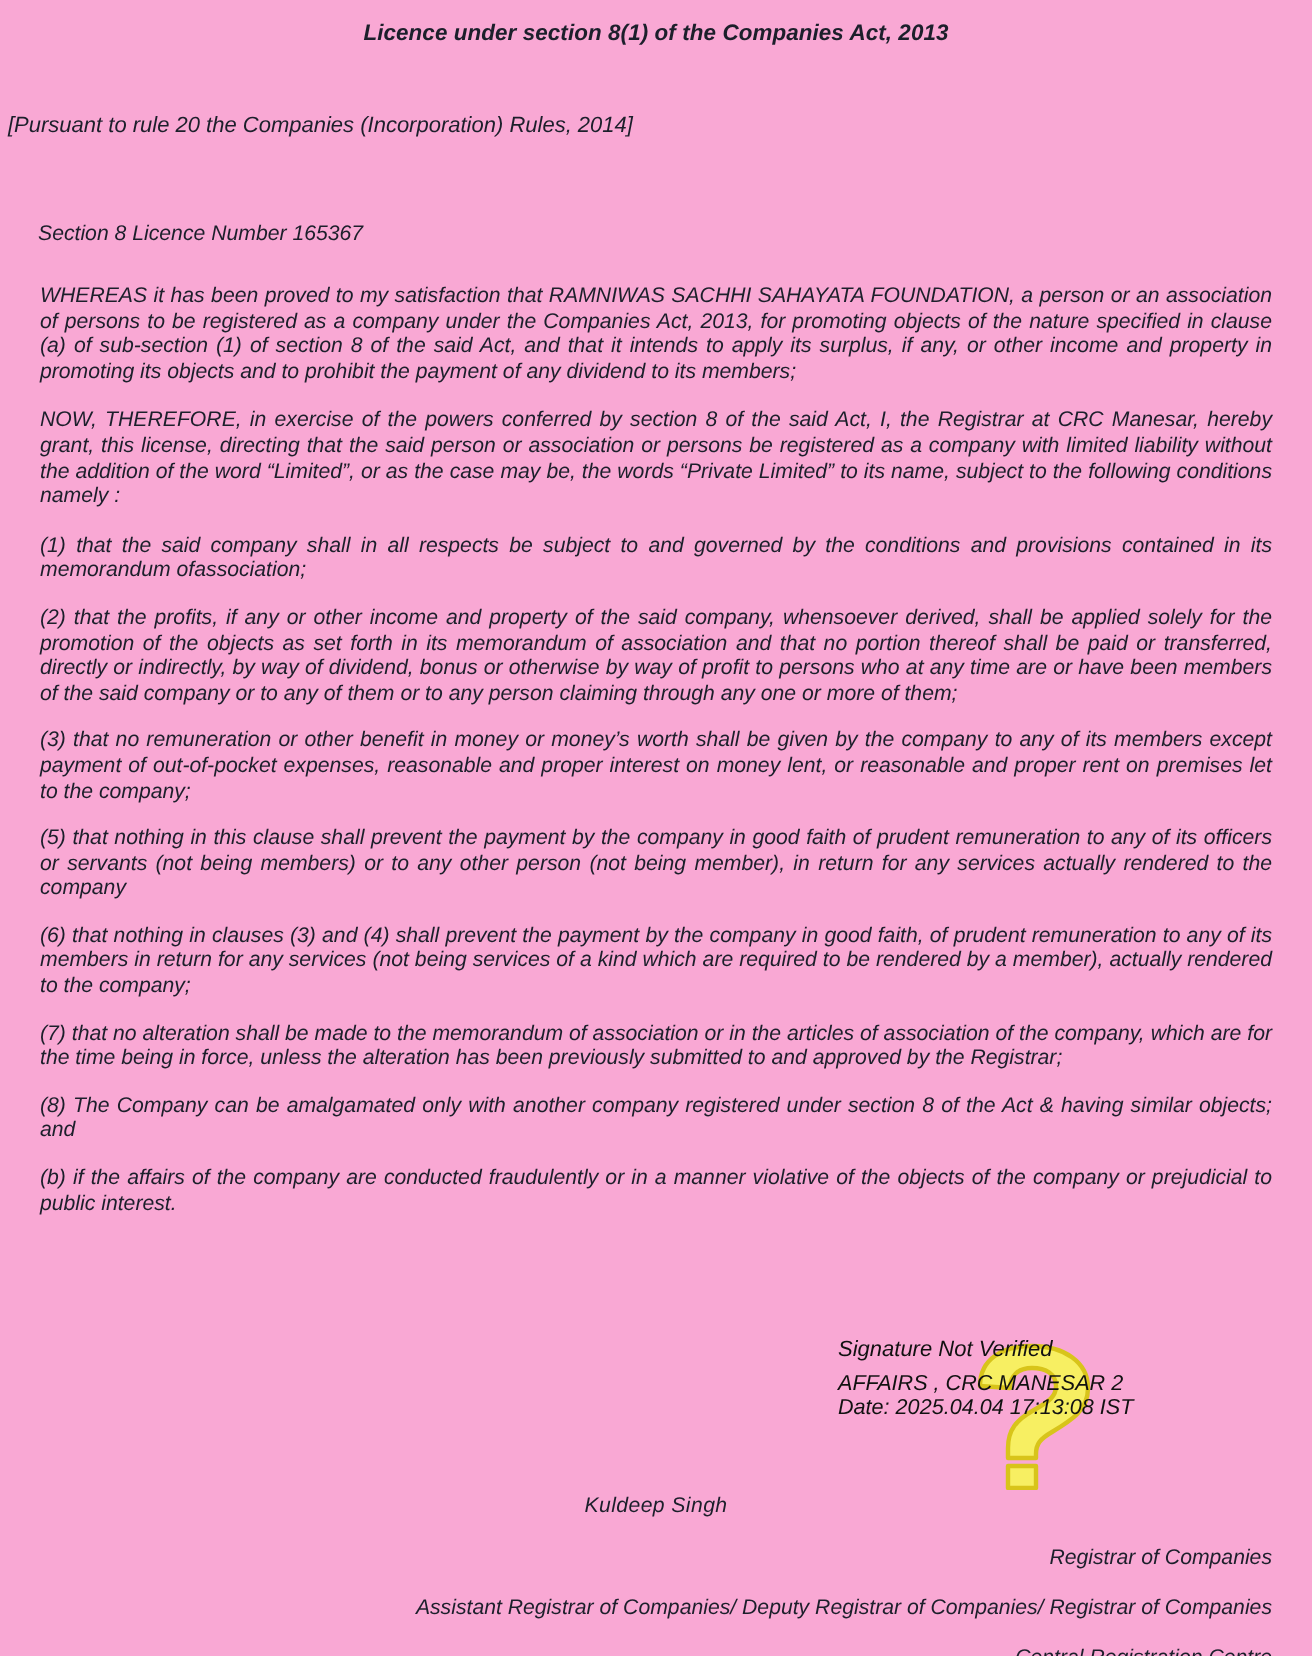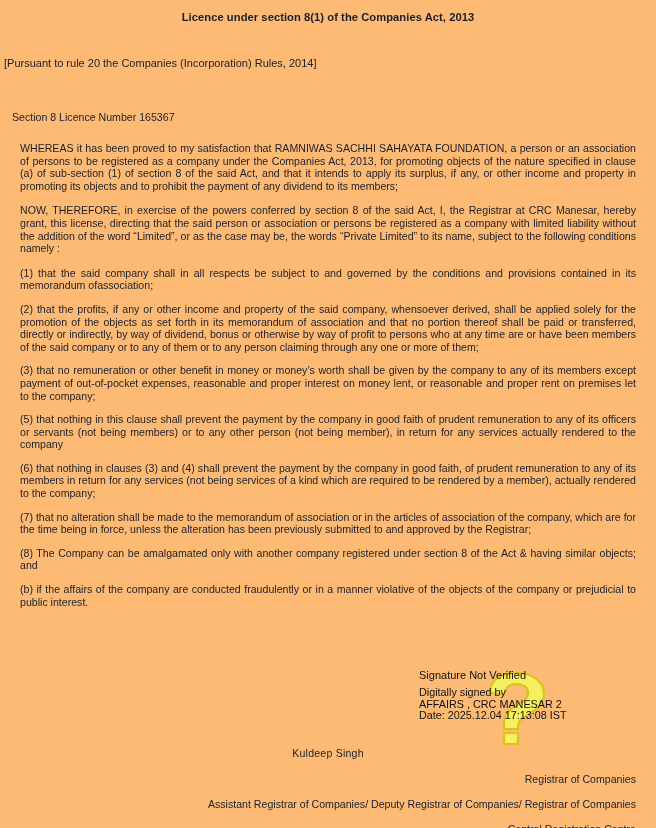--- a/index.html
+++ b/index.html
@@ -8,23 +8,24 @@
     background: #ffffff;
   }
   body {
     font-family: "Liberation Sans", sans-serif;
     color: #1c1f2b;
   }
   .page {
     position: relative;
     width: 656px;
     height: 828px;
-    background: #fdba74;
+    background: #f9a8d4;
     overflow: hidden;
     box-sizing: border-box;
+    font-style: italic;
   }
   .doc-title {
     text-align: center;
     font-weight: bold;
     font-size: 11.2px;
     line-height: 14px;
     margin: 0;
     padding-top: 10px;
     letter-spacing: 0.05px;
   }
@@ -33,21 +34,21 @@
     font-size: 11px;
     line-height: 14px;
     margin: 4px;
     padding-top: 28px;
   }
   .licence-number {
     font-size: 10.6px;
     line-height: 14px;
     margin: 0;
     padding-top: 36px;
-    padding-left: 12px;
+    padding-left: 19px;
   }
   .body-block {
     padding-left: 20px;
     padding-right: 20px;
     padding-top: 18px;
   }
   .para {
     font-size: 10.6px;
     line-height: 12.6px;
     margin: 0 0 12px 0;
@@ -144,23 +145,22 @@
 
   <div class="sig-zone">
     <svg class="qmark" viewBox="0 0 72 74" aria-hidden="true">
       <path d="M10 22 C10 8, 22 2, 36 2 C52 2, 64 10, 64 23 C64 34, 56 39, 46 45 C40 48.5, 38 51, 38 56 L38 58 L24 58 L24 53 C24 44, 28 39, 37 34 C45 29.5, 48 27, 48 22 C48 16, 43 13, 36 13 C29 13, 25 17, 25 23 Z" fill="#f7ef62" stroke="#d8c41a" stroke-width="2.2" stroke-linejoin="round"></path>
       <rect x="24" y="62" width="14" height="11" fill="#f7ef62" stroke="#d8c41a" stroke-width="2.2" stroke-linejoin="round"></rect>
     </svg>
 
     <div class="sig-heading">Signature Not Verified</div>
 
     <div class="sig-detail">
-      <div>Digitally signed by</div>
       <div>AFFAIRS , CRC MANESAR 2</div>
-      <div>Date: 2025.12.04 17:13:08 IST</div>
+      <div>Date: 2025.04.04 17:13:08 IST</div>
     </div>
   </div>
 
   <div class="footer">
     <p class="footer-line signer">Kuldeep  Singh</p>
     <p class="footer-line">Registrar of Companies</p>
     <p class="footer-line">Assistant Registrar of Companies/ Deputy Registrar of Companies/ Registrar of Companies</p>
     <p class="footer-line">Central Registration Centre</p>
   </div>
 

